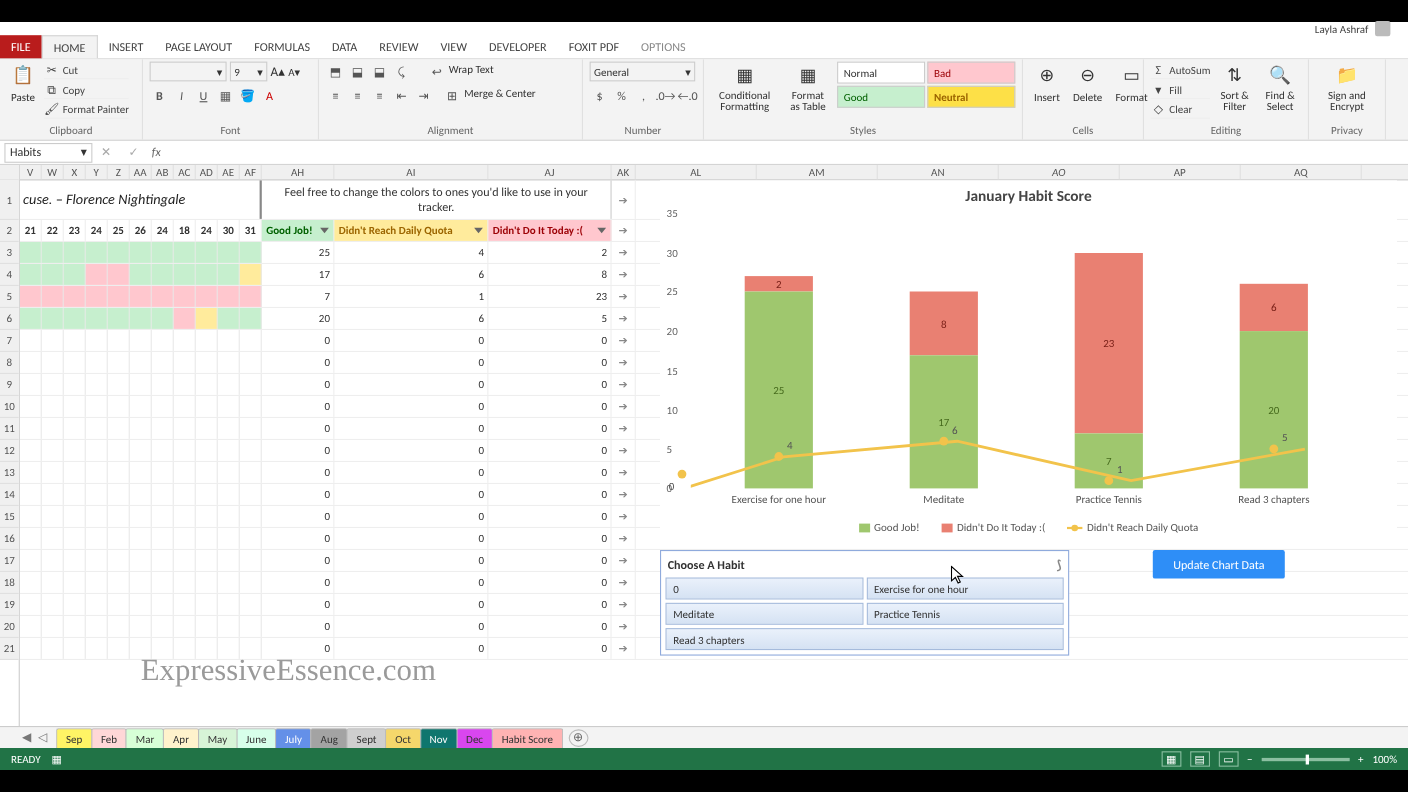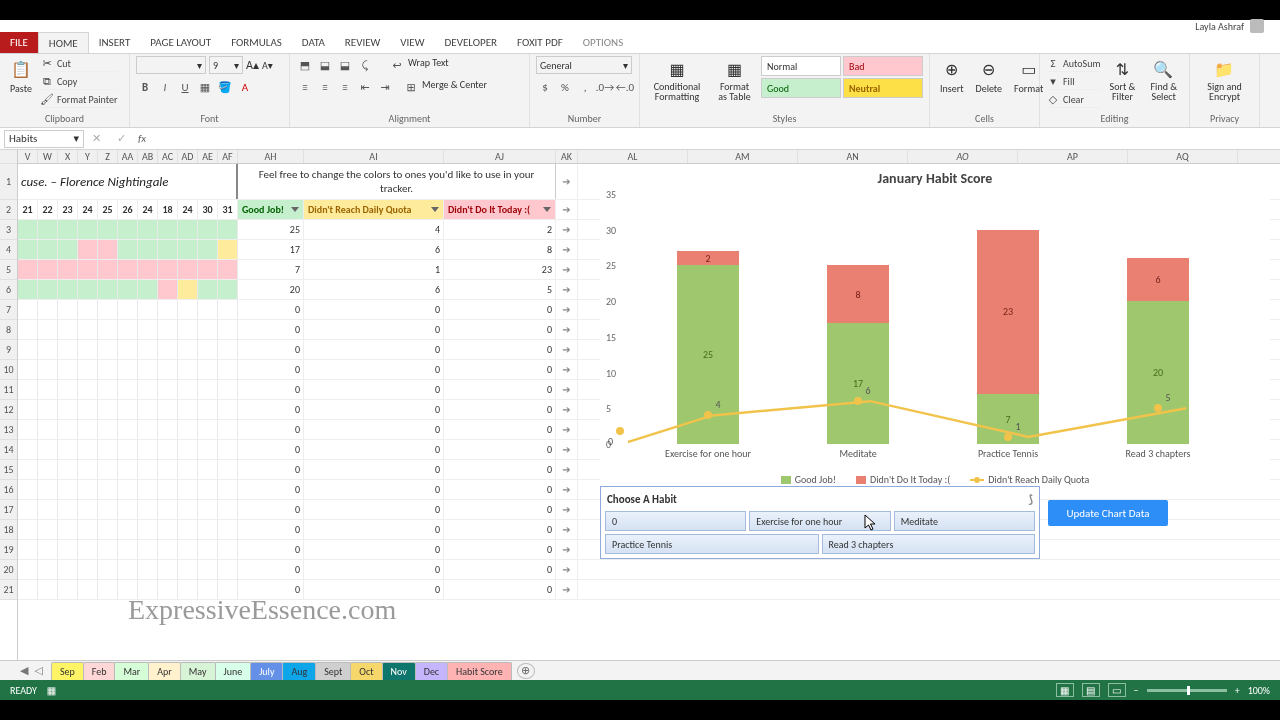--- a/index.html
+++ b/index.html
@@ -85,43 +85,43 @@
   .zeromark { position: absolute; left: -12px; bottom: -4px; }
   .zeromark .linemark { position: static; transform:none; }
   .legend { position: absolute; bottom: 8px; left: 0; right: 0; display: flex; justify-content: center; gap: 20px; font-size: 10px; color: #555; }
   .legend .item { display: flex; align-items: center; gap: 4px; }
   .sw { width: 10px; height: 8px; }
   .sw.g { background: #9fc76e; }
   .sw.r { background: #e98072; }
   .sw.y { width: 14px; height: 2px; background: #f2c34b; position: relative; }
   .sw.y::after { content: ""; position: absolute; left: 4px; top: -2px; width: 6px; height: 6px; background: #f2c34b; border-radius: 50%; }
   
-  .slicer { position: absolute; top: 336px; left: 582px; width: 440px; border: 1px solid #8faadc; padding: 4px; background: #fff; }
+  .slicer { position: absolute; top: 350px; left: 582px; width: 372px; border: 1px solid #8faadc; padding: 4px; background: #fff; }
   .slicer-hdr { display: flex; justify-content: space-between; align-items: center; font-weight: bold; font-size: 11px; color: #333; padding: 2px; }
   .slicer-body { display: flex; flex-wrap: wrap; gap: 3px; margin-top: 3px; }
   .sbtn { flex: 1 0 30%; min-width: 130px; height: 20px; background: linear-gradient(#eaf1fb,#d5e2f3); border: 1px solid #a5bbdc; font-size: 10px; padding: 0 6px; display: flex; align-items: center; cursor: pointer; }
   .updbtn { position: absolute; top: 350px; left: 1030px; width: 120px; height: 26px; background: #2e8ef7; color: #fff; display: flex; align-items: center; justify-content: center; font-size: 11px; border-radius: 2px; cursor: pointer; }
   
   .wm { position: absolute; top: 444px; left: 110px; font-size: 28px; color: #9a9a9a; font-family: Georgia, serif; pointer-events: none; }
   
   .sheettabs { position: absolute; bottom: 20px; left: 0; right: 0; height: 20px; background: #f3f3f3; border-top: 1px solid #ccc; display: flex; align-items: center; padding-left: 20px; gap: 0; }
   .navset { display: flex; gap: 6px; color: #777; padding: 0 8px 0 0; font-size: 11px; }
   .stab { padding: 2px 8px; font-size: 10px; border: 1px solid #bbb; border-bottom: none; cursor: pointer; border-radius: 2px 2px 0 0; margin-right: -1px; }
   .stab.active { background: #fff465; }
   .stab.m2 { background: #ffd7d7; }
   .stab.m3 { background: #d7ffd7; }
   .stab.m4 { background: #fff2cc; }
   .stab.m5 { background: #d7f4d7; }
   .stab.m6 { background: #d7ffea; }
   .stab.m7 { background: #6490e8; color:#fff; }
-  .stab.m8 { background: #0ea5e9; text-align: center; }
+  .stab.m8 { background: #a3a3a3; text-align: center; }
   .stab.m9 { background: #cfcfcf; }
   .stab.m10 { background: #f5d76b; }
   .stab.m11 { background: #0f766e; color:#fff;}
-  .stab.m12 { background: #c4b5fd; }
+  .stab.m12 { background: #d946ef; }
   .stab.score { background: #ffb3b3; }
   .addsheet { width: 18px; height: 16px; border: 1px solid #bbb; border-radius: 50%; display: flex; align-items: center; justify-content: center; margin-left: 6px; font-size: 11px; color: #666; cursor: pointer; }
   
   .statusbar { position: absolute; bottom: 0; left: 0; right: 0; height: 20px; background: #217346; color: #fff; display: flex; align-items: center; justify-content: space-between; padding: 0 10px; font-size: 10px; }
   .viewctrls { display: flex; align-items: center; gap: 8px; }
   .vbtn { width: 18px; height: 14px; border: 1px solid #8bbfa1; display:flex; align-items:center; justify-content:center; }
   .zslider { width: 80px; height: 3px; background: #8bbfa1; position: relative; }
   .zslider .knob { position: absolute; left: 50%; top: -3px; width: 3px; height: 9px; background: #fff; }
   svg.line { position: absolute; top: 0; left: 0; width: 100%; height: 100%; pointer-events: none; }
   .cursor-img { position: absolute; top: 364px; left: 846px; pointer-events: none; }

